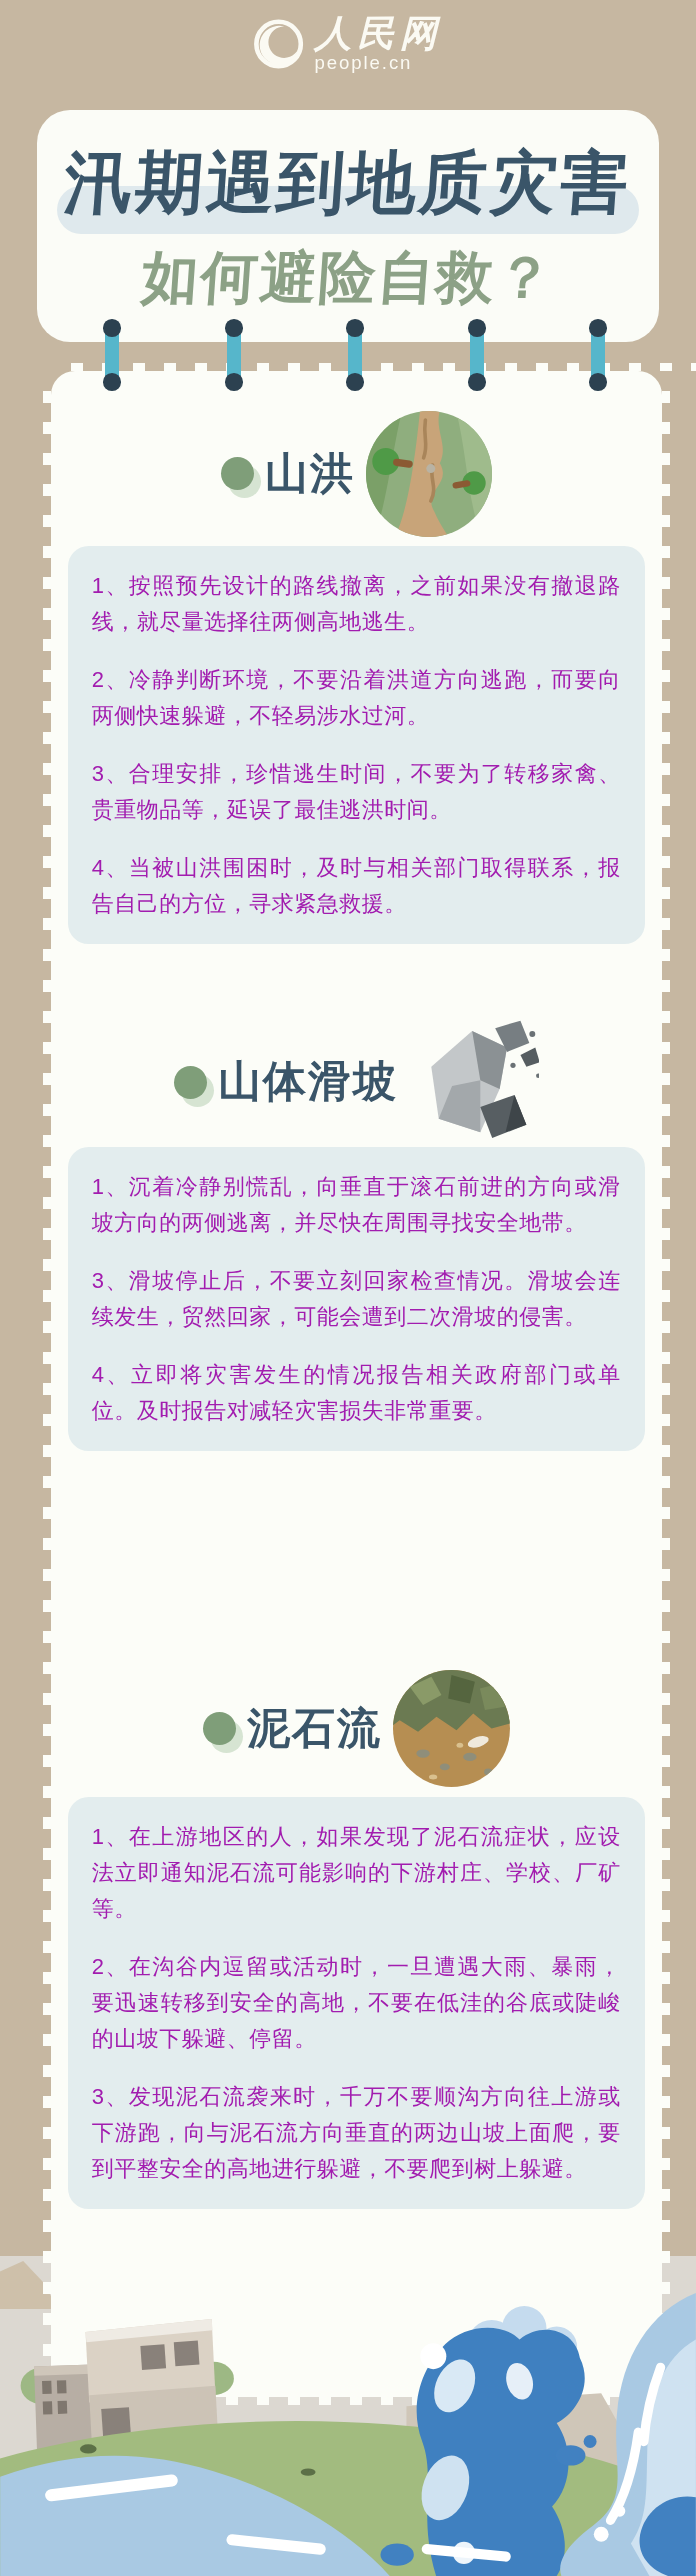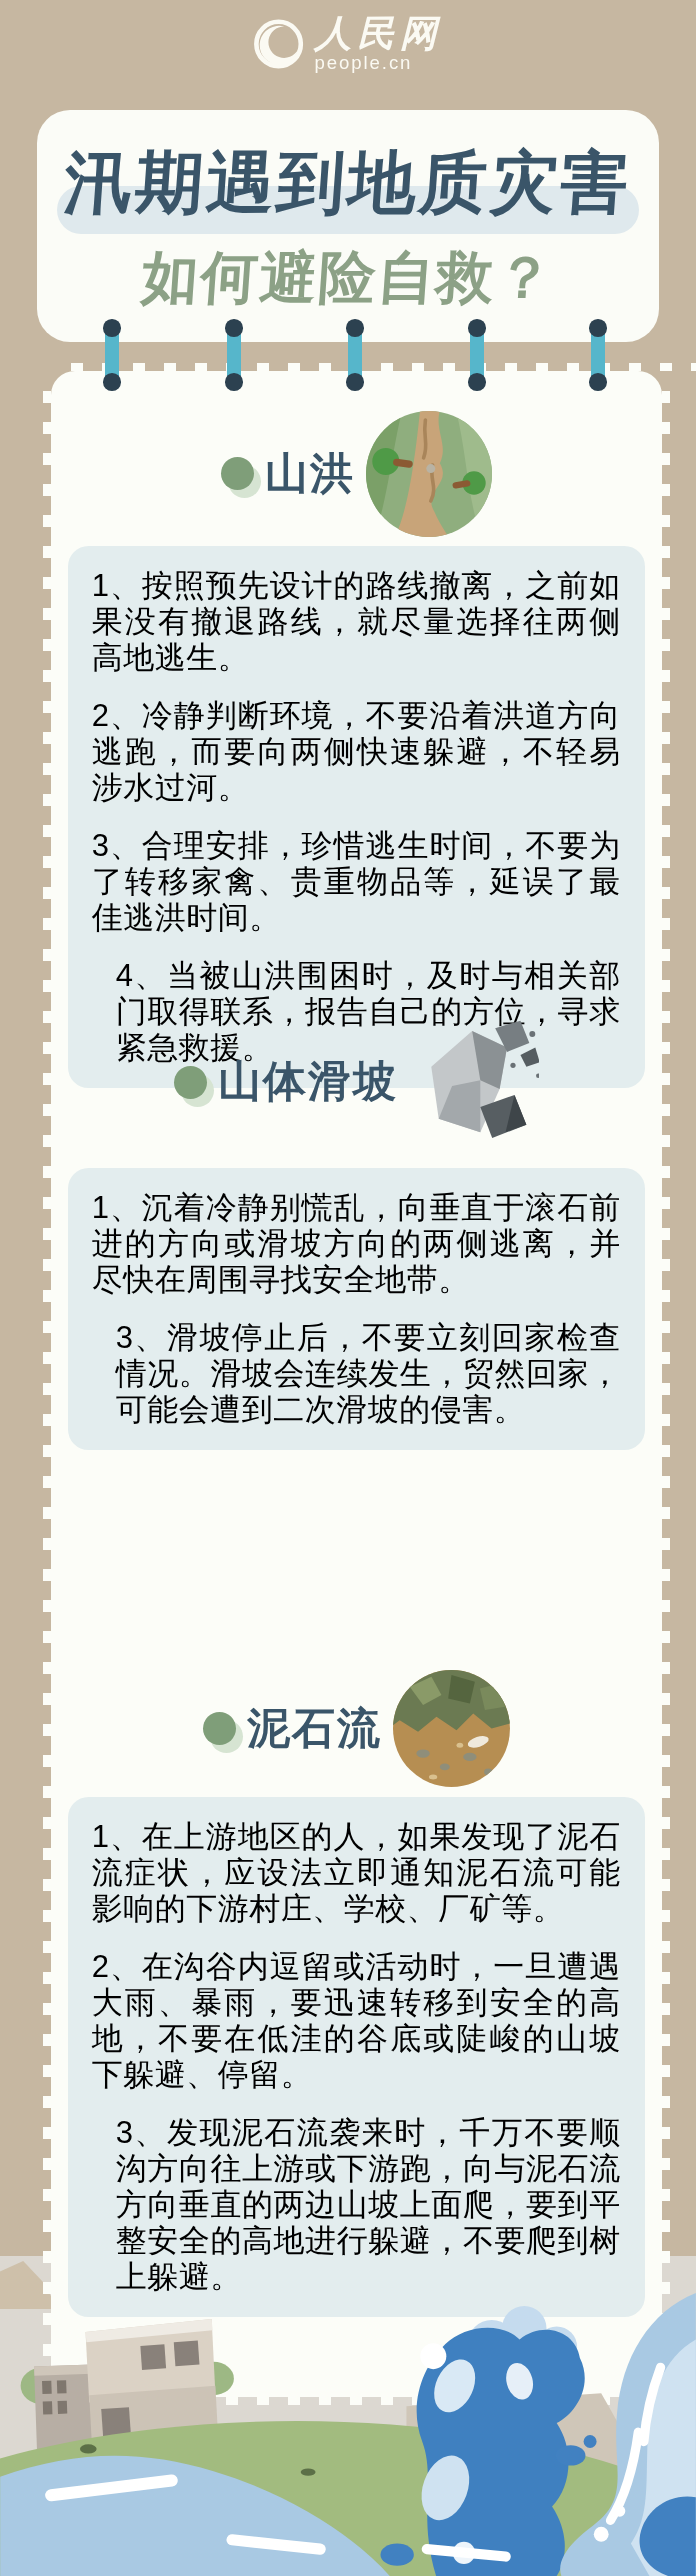--- a/index.html
+++ b/index.html
@@ -55,24 +55,24 @@
   .dot b{position:absolute;left:0;top:0;width:33px;height:33px;border-radius:50%;
          background:#7f9e79;z-index:1;}
   .dot u{position:absolute;left:6.5px;top:8.4px;width:33px;height:33px;border-radius:50%;
          background:#d6e4d2;}
   .s-title{font-size:43px;font-weight:bold;color:#3a5569;letter-spacing:1.9px;white-space:nowrap;}
   .s-icon{flex:0 0 auto;display:block;}
 
   
   .tip-box{position:absolute;left:16.7px;width:577px;background:#e3edee;border-radius:20.4px;
            padding:22px 24px;box-sizing:border-box;}
-  #b1{top:175px;} #b2{top:797px;} #b3{top:1426px;}
-  .tip-box p{margin:0 0 22px;font-size:31px;line-height:36px;color:#000000;
+  #b1{top:175px;} #b2{top:776px;} #b3{top:1426px;}
+  .tip-box p{margin:0 0 22px;font-size:22px;line-height:36px;color:#a21caf;
              letter-spacing:0.5px;text-align:justify;}
-  .tip-box p:last-child{margin-bottom:0;margin-left:24px;}
+  .tip-box p:last-child{margin-bottom:0;}
 
   
   .backdrop{position:absolute;left:0;top:2256px;width:696px;height:320px;
             background:#dcd8d1;z-index:1;}
   .mountain{position:absolute;left:0;top:2261px;width:58px;height:48px;background:#cec0aa;
             clip-path:polygon(0 22%,40% 0,75% 45%,100% 100%,0 100%);z-index:1;}
   .scene{position:absolute;left:0;top:2256px;width:696px;height:320px;z-index:6;}
 </style>
 </head>
 <body>
@@ -158,20 +158,21 @@
         <path d="M150,46 L170,36 L176,56 L158,62 Z" fill="#565d61"></path>
         <circle cx="166" cy="18" r="4" fill="#6a7175"></circle>
         <circle cx="140" cy="60" r="3.5" fill="#6a7175"></circle>
         <circle cx="174" cy="74" r="3" fill="#6a7175"></circle>
       </svg>
     </div>
 
     <div class="tip-box" id="b2">
       <p>1、沉着冷静别慌乱，向垂直于滚石前进的方向或滑坡方向的两侧逃离，并尽快在周围寻找安全地带。</p>
       <p>3、滑坡停止后，不要立刻回家检查情况。滑坡会连续发生，贸然回家，可能会遭到二次滑坡的侵害。</p>
+      <p>4、立即将灾害发生的情况报告相关政府部门或单位。及时报告对减轻灾害损失非常重要。</p>
     </div>
 
     <div class="s-head" id="h3r">
       <span class="dot">
           <u></u>
           <b></b>
         </span>
       <span class="s-title">泥石流</span>
       <svg class="s-icon" width="117" height="117" viewBox="0 0 140 140">
         <defs>

